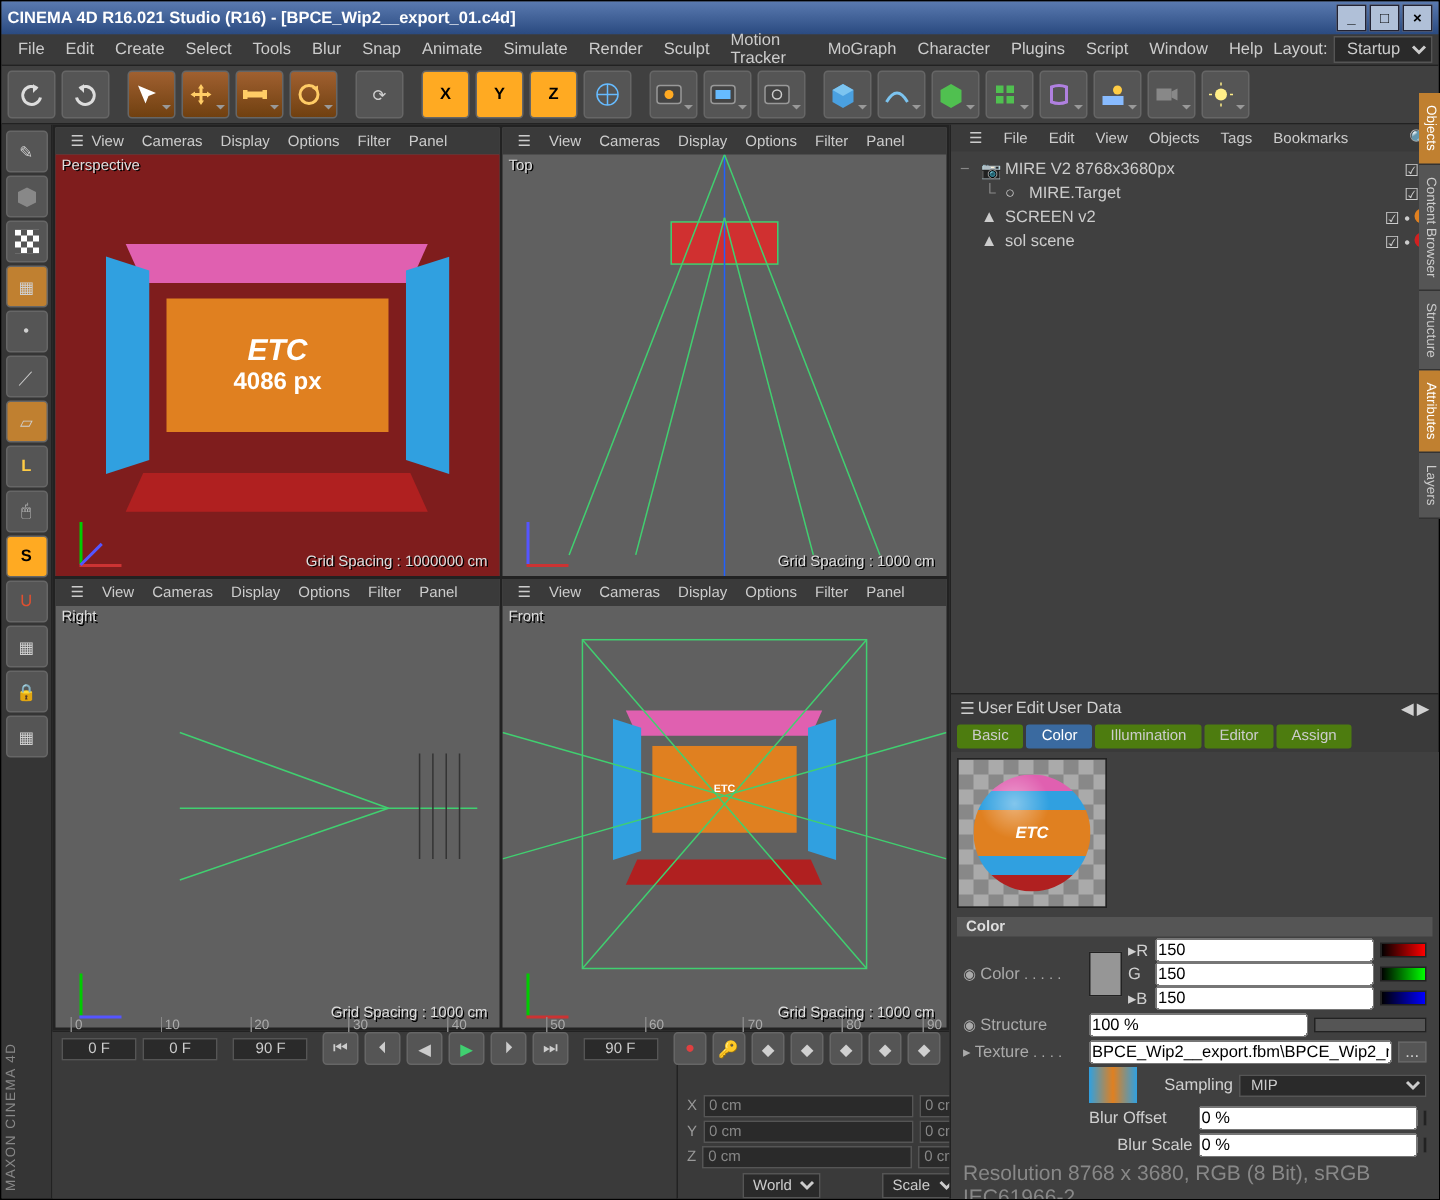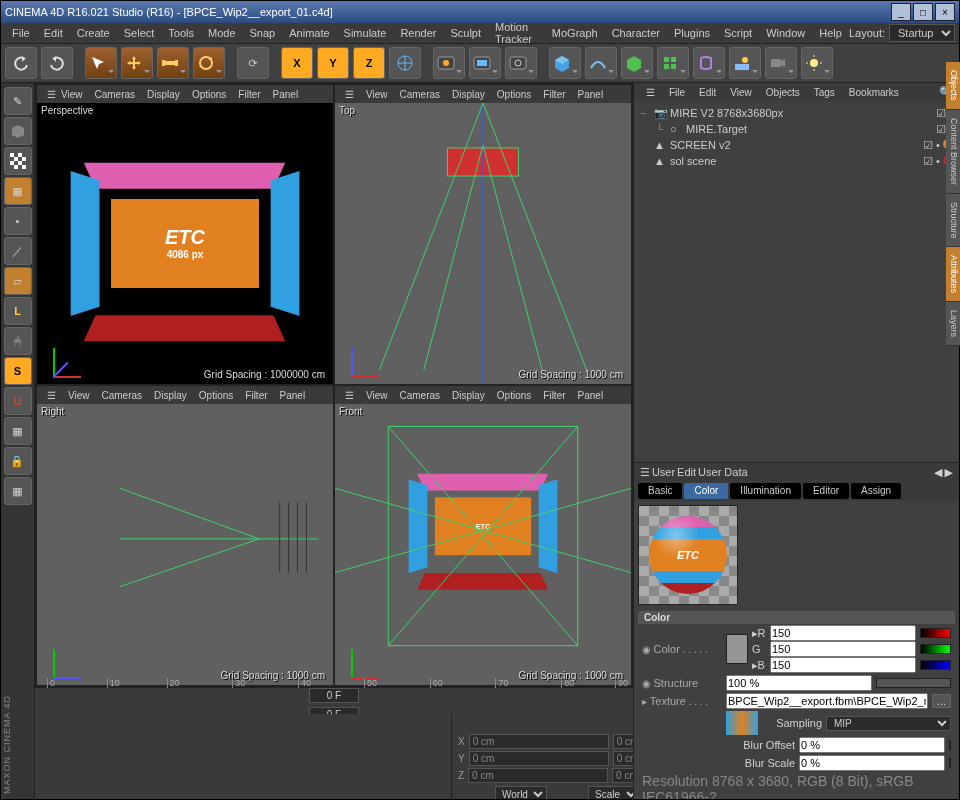--- a/index.html
+++ b/index.html
@@ -1,18 +1,18 @@
 <!DOCTYPE html>
 <html><head>
 <meta charset="utf-8">
 <style>
 * { margin: 0; padding: 0; box-sizing: border-box; font-family: "Segoe UI", Tahoma, sans-serif; font-size: 11px; }
 body { background: #404040; color: #d0d0d0; user-select: none; }
 .app { width: 960px; height: 800px; background: #404040; display: flex; flex-direction: column; border: 1px solid #000; }
-.titlebar { height: 22px; background: linear-gradient(#5a7ab0,#2a4a80); display: flex; align-items:center; padding: 0 4px; color: #fff; font-weight: normal; }
+.titlebar { height: 22px; background: linear-gradient(#5a7ab0,#2a4a80); display: flex; align-items:center; padding: 0 4px; color: #fff; font-weight: bold; }
 .titlebar .title { flex:1; }
 .titlebar .winbtn { width:20px; height:18px; background:#b0c0d8; border:1px solid #223; margin-left:2px; color:#000; font-size:10px; display:flex;align-items:center;justify-content:center; cursor:pointer; }
 .menubar { height: 20px; background:#3a3a3a; display:flex; align-items:center; padding:0 4px; }
 .menubar .mi { padding: 2px 7px; color:#ccc; cursor:pointer; }
 .menubar .layout { margin-left:auto; display:flex; align-items:center; gap:4px; }
 .menubar select { background:#2a2a2a; color:#ccc; border:1px solid #555; padding:1px 4px; font-size:11px; }
 .toolbar { height: 40px; background:#404040; border-top:1px solid #222; border-bottom:1px solid #222; display:flex; align-items:center; padding:0 4px; gap:4px; }
 .tbtn { width:32px; height:32px; background:#555; border:1px solid #666; border-radius:3px; display:flex;align-items:center;justify-content:center; cursor:pointer; }
 .tbtn.arrow { padding-right:6px; position:relative; }
 .tbtn.arrow:after { content:""; position:absolute; right:2px; bottom:2px; border:3px solid transparent; border-top-color:#999; }
@@ -31,21 +31,21 @@
 .vp-label { position:absolute; top:2px; left:4px; color:#ddd; font-size:10px; text-shadow:1px 1px #000; }
 .vp-grid { position:absolute; bottom:4px; right:8px; color:#ddd; font-size:10px; text-shadow:1px 1px #000; }
 .axis { position:absolute; bottom:8px; left:16px; width:40px; height:40px; }
 .axis .ax { position:absolute; left:0; bottom:0; width:2px; height:28px; transform-origin:bottom left; }
 .axis .y { background:#0c0; }
 .axis .x { background:#c33; transform:rotate(90deg); }
 .axis .z { background:#55f; transform:rotate(45deg); height:20px; }
 .timeline-area { height:112px; background:#3a3a3a; border-top:1px solid #222; display:flex; flex-direction:column; }
 .ruler { height:20px; background:linear-gradient(#505050,#404040); display:flex; align-items:center; padding:0 8px; position:relative; }
 .ruler .tick { position:absolute; bottom:0; color:#aaa; font-size:9px; border-left:1px solid #888; padding-left:2px; height:10px; }
-.tl-controls { height:26px; display:flex; align-items:center; gap:4px; padding:0 6px; background:#3a3a3a;flex-direction:column; }
+.tl-controls { height:26px; display:flex; align-items:center; gap:4px; padding:0 6px; background:#3a3a3a; }
 .tl-controls input { width:50px; background:#2a2a2a; color:#ccc; border:1px solid #555; padding:1px 2px; font-size:10px; text-align:center; }
 .play-btn { width:24px; height:22px; background:#555; border:1px solid #666; border-radius:3px; cursor:pointer; display:flex;align-items:center;justify-content:center; color:#ccc; }
 .rec-btn { width:22px;height:22px; background:#555; border-radius:3px; border:1px solid #666; display:flex;align-items:center;justify-content:center; }
 .matbar { flex:1; background:#3a3a3a; padding:4px 6px; }
 .matbar .mmenu { color:#ccc; margin-bottom:4px; }
 .matbar .mmenu span { margin-right:12px; cursor:pointer; }
 .matbar .mats { display:flex; gap:6px; }
 .mat-swatch { width:48px; text-align:center; }
 .mat-ball { width:40px; height:40px; border-radius:50%; margin:0 auto; }
 .coord { width:182px; background:#3a3a3a; border-left:1px solid #222; padding:4px 6px; display:flex; flex-direction:column; gap:2px; }
@@ -59,21 +59,21 @@
 .obj-menu { height:18px; background:#3a3a3a; display:flex; align-items:center; padding:0 6px; gap:2px; }
 .obj-menu .omi { padding:1px 6px; color:#ccc; font-size:10px; cursor:pointer; }
 .obj-tree { flex:1; background:#404040; padding:4px 6px; }
 .treeitem { display:flex; align-items:center; gap:4px; height:16px; color:#ccc; font-size:10px; cursor:pointer; }
 .treeitem .exp { width:10px; color:#888; }
 .treeitem .tico { width:12px;height:12px; }
 .attr-panel { flex:1; display:flex; flex-direction:column; overflow:hidden; }
 .attr-menu { height:18px; background:#3a3a3a; display:flex; align-items:center; padding:0 6px; gap:2px; }
 .attr-head { height:18px; background:#555; display:flex; align-items:center; padding:0 6px; gap:6px; }
 .attr-tabs { height:20px; display:flex; background:#3a3a3a; gap:2px; padding:2px 4px; }
-.atab { padding:2px 10px; background:#000000; color:#ccc; font-size:10px; cursor:pointer; border-radius:2px; }
+.atab { padding:2px 10px; background:#4d7c0f; color:#ccc; font-size:10px; cursor:pointer; border-radius:2px; }
 .atab.active { background:#3a6aa0; color:#fff; }
 .attr-body { flex:1; overflow:auto; padding:4px; background:#404040; }
 .preview { width:100px; height:100px; background:repeating-conic-gradient(#888 0 25%,#aaa 0 50%) 0 0/20px 20px; border:1px solid #222; margin-bottom:6px; position:relative; }
 .attr-section { margin-bottom:4px; }
 .attr-sec-head { background:#555; color:#ddd; padding:1px 6px; font-size:10px; font-weight:bold; }
 .arow { display:flex; align-items:center; gap:4px; padding:1px 4px; }
 .arow .albl { color:#aaa; font-size:10px; min-width:80px; }
 .arow select { background:#2a2a2a; color:#ccc; border:1px solid #555; padding:0 3px; font-size:10px; flex:1; }
 .cslider { height:10px; flex:1; border:1px solid #222; }
 .right-tabs { position:absolute; right:0; top:62px; width:14px; display:flex; flex-direction:column; }
@@ -100,21 +100,21 @@
     <div class="winbtn">□</div>
     <div class="winbtn">×</div>
   </div>
 
   <div class="menubar">
     <span class="mi">File</span>
     <span class="mi">Edit</span>
     <span class="mi">Create</span>
     <span class="mi">Select</span>
     <span class="mi">Tools</span>
-    <span class="mi">Mode</span>
+    <span class="mi">Blur</span>
     <span class="mi">Snap</span>
     <span class="mi">Animate</span>
     <span class="mi">Simulate</span>
     <span class="mi">Render</span>
     <span class="mi">Sculpt</span>
     <span class="mi">Motion Tracker</span>
     <span class="mi">MoGraph</span>
     <span class="mi">Character</span>
     <span class="mi">Plugins</span>
     <span class="mi">Script</span>
@@ -288,31 +288,31 @@
         <div class="vp">
           <div class="vp-menu">
             <span class="vmi" style="width:14px">☰</span>
             <span class="vmi">View</span>
             <span class="vmi">Cameras</span>
             <span class="vmi">Display</span>
             <span class="vmi">Options</span>
             <span class="vmi">Filter</span>
             <span class="vmi">Panel</span>
           </div>
-          <div class="vp-canvas" style="background:#000000">
+          <div class="vp-canvas" style="background:#7f1d1d">
             <div class="vp-label">Perspective</div>
             <div class="persp-scene">
               <div class="wall-t"></div>
               <div class="wall-b"></div>
               <div class="wall-l"></div>
               <div class="wall-r"></div>
               <div class="wall-back">
                 <div style="text-align:center">
                   <div style="font-style:italic;font-size:20px">ETC</div>
-                  <div style="font-size:10px">4086 px</div>
+                  <div style="font-size:16px">4086 px</div>
                 </div>
               </div>
             </div>
             <div class="axis">
                 <div class="ax y"></div>
                 <div class="ax x"></div>
                 <div class="ax z"></div>
               </div>
             <div class="vp-grid">Grid Spacing : 1000000 cm</div>
           </div>
@@ -587,21 +587,21 @@
                 <span style="padding:0 4px;background:#555;border:1px solid #666">...</span>
               </div>
             <div class="arow">
                 <span class="albl"></span>
                 <div style="width:32px;height:24px;background:linear-gradient(90deg,#30a0e0,#e08020,#30a0e0)"></div>
                 <span style="width:60px;text-align:right">Sampling</span>
                 <select><option>MIP</option></select>
               </div>
             <div class="arow">
                 <span class="albl"></span>
-                <span style="width:92px;text-align:right">Blur Offset</span>
+                <span style="width:92px;">Blur Offset</span>
                 <input value="0 %" style="">
                 <div class="cslider" style="background:#555"></div>
               </div>
             <div class="arow">
                 <span class="albl"></span>
                 <span style="width:92px;text-align:right">Blur Scale</span>
                 <input value="0 %" style="">
                 <div class="cslider" style="background:#555"></div>
               </div>
             <div class="arow">

